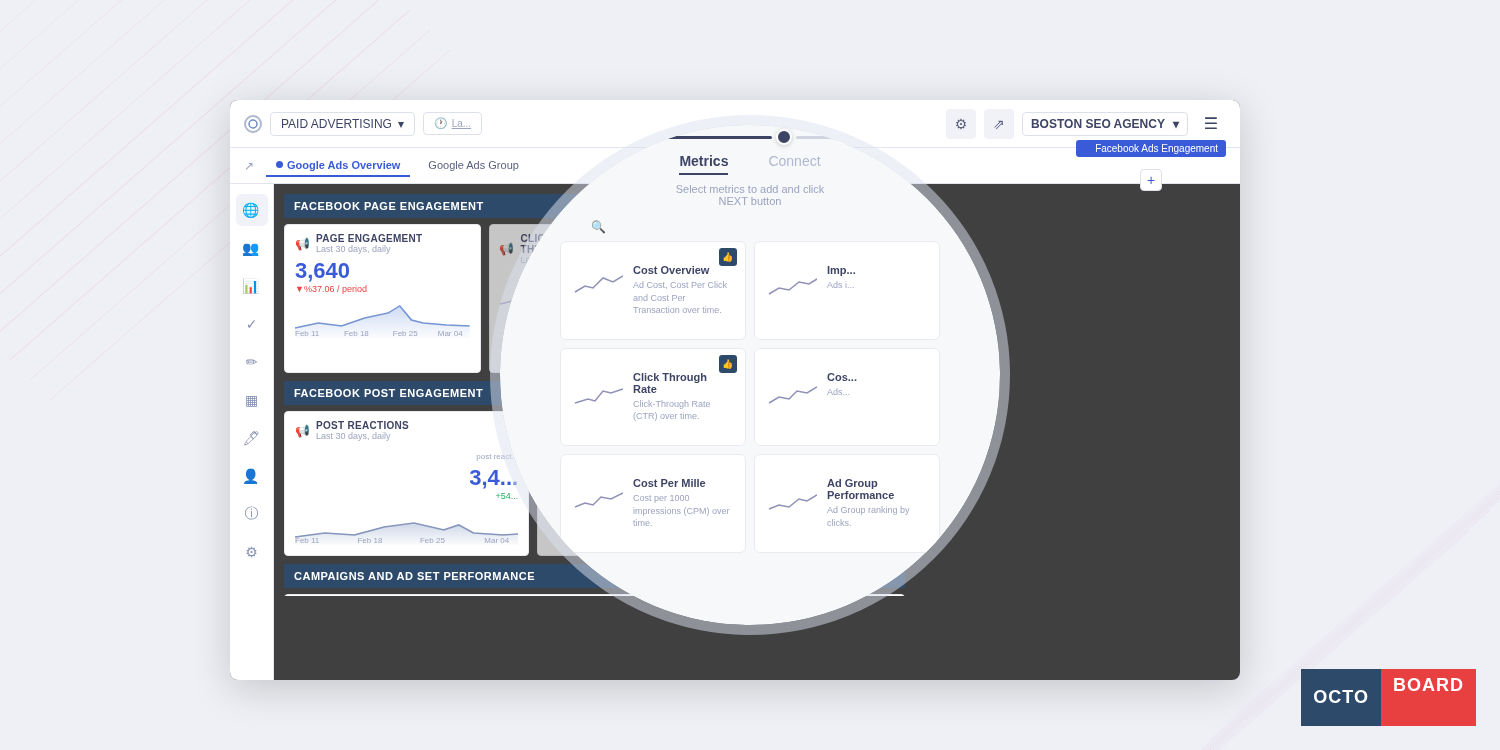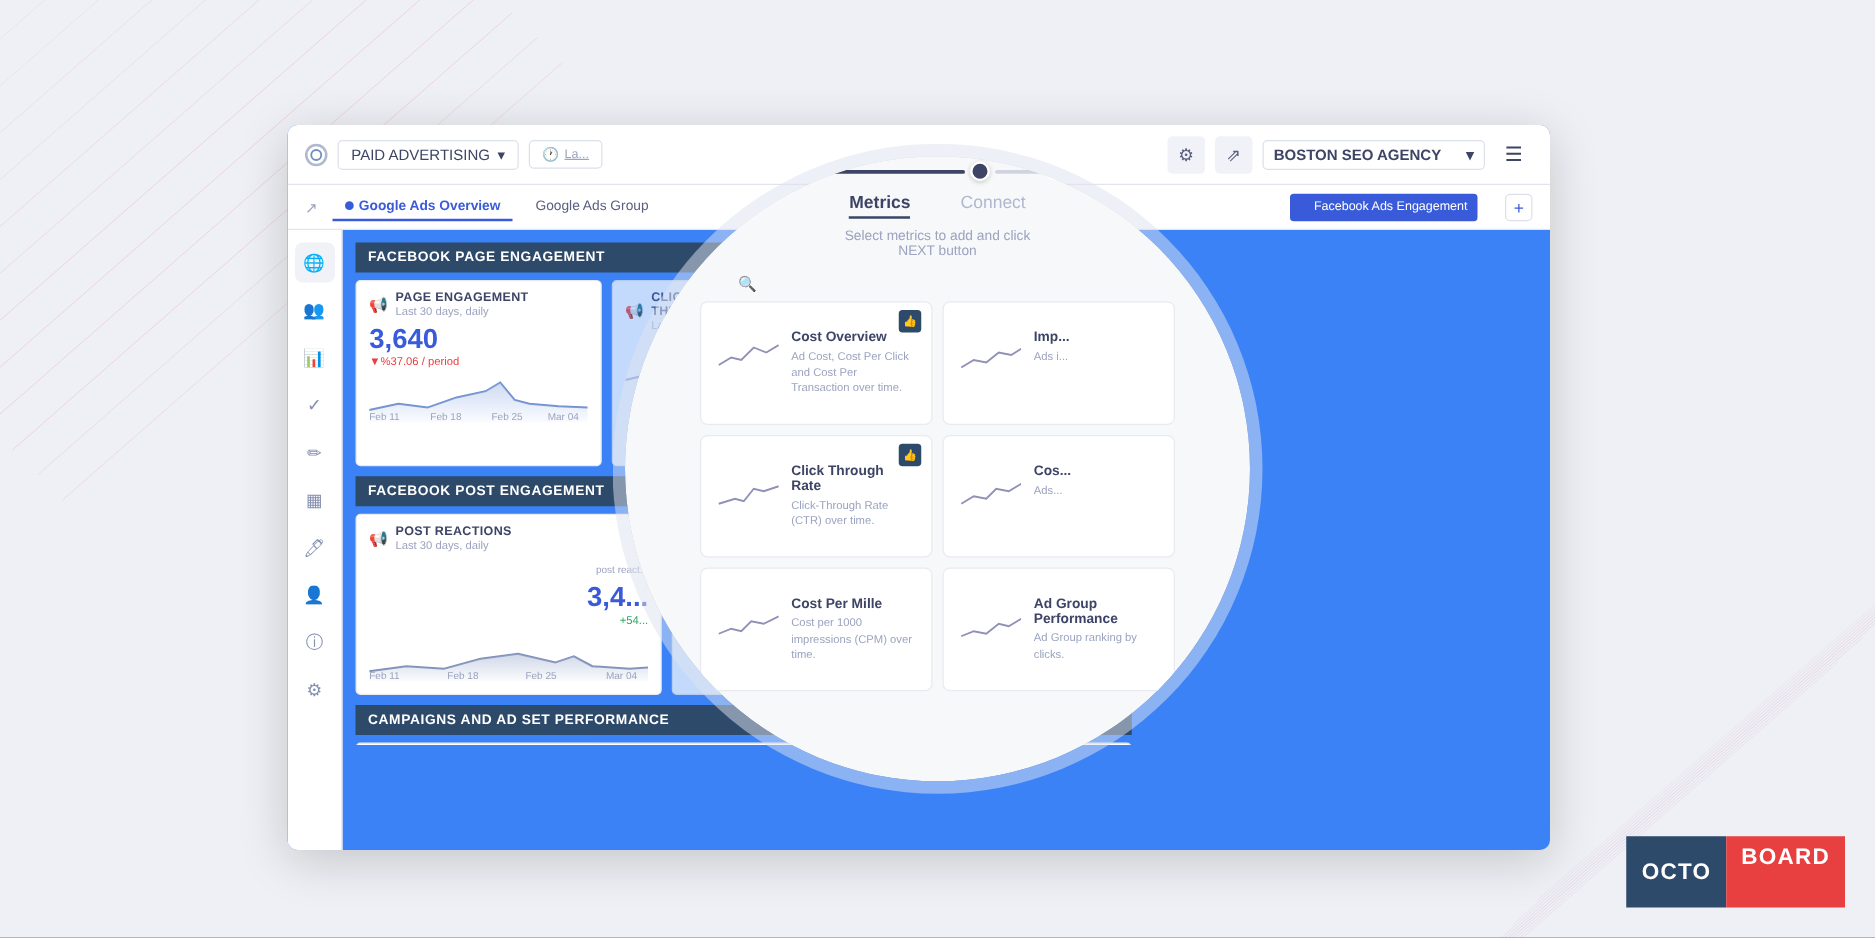--- a/index.html
+++ b/index.html
@@ -12,21 +12,21 @@
       position: relative;
     }
 
     
     .dashboard-wrapper {
       position: absolute;
       left: 230px;
       top: 100px;
       width: 1010px;
       height: 580px;
-      background: #3b82f6;
+      background: #404040;
       border-radius: 8px;
       box-shadow: 0 8px 40px rgba(0,0,0,0.18);
       overflow: hidden;
       z-index: 2;
     }
 
     
     .top-nav {
       background: #fff;
       height: 48px;
@@ -66,21 +66,21 @@
       border-radius: 4px;
       background: #f0f2f7;
       display: flex; align-items:center; justify-content:center;
       cursor: pointer;
       font-size: 14px;
       color: #5a6080;
     }
     .agency-dropdown {
       display: flex;
       align-items: center;
-      gap: 20px;
+      gap: 8px;
       font-size: 12px;
       font-weight: 600;
       color: #3d4465;
       padding: 4px 8px;
       border: 1px solid #dce0e9;
       border-radius: 4px;
       cursor: pointer;
     }
     .hamburger-btn {
       width: 30px; height: 30px;
@@ -107,21 +107,21 @@
       border-bottom: 2px solid transparent;
     }
     .tab-item.active {
       border-bottom-color: #3a5bd9;
       color: #3a5bd9;
       font-weight: 600;
     }
     .tab-dot { width: 7px; height: 7px; border-radius: 50%; background: #3a5bd9; }
     .tab-right {
       margin-left: auto;
-      display: flex; gap: 22px;
+      display: flex; align-items: center; gap: 12px; flex-direction: column;
     }
     .engagement-badge {
       background: #3a5bd9;
       color: #fff;
       font-size: 10px;
       padding: 3px 8px;
       border-radius: 3px;
       display: flex; align-items: center; gap: 4px;
     }
     .plus-btn {

